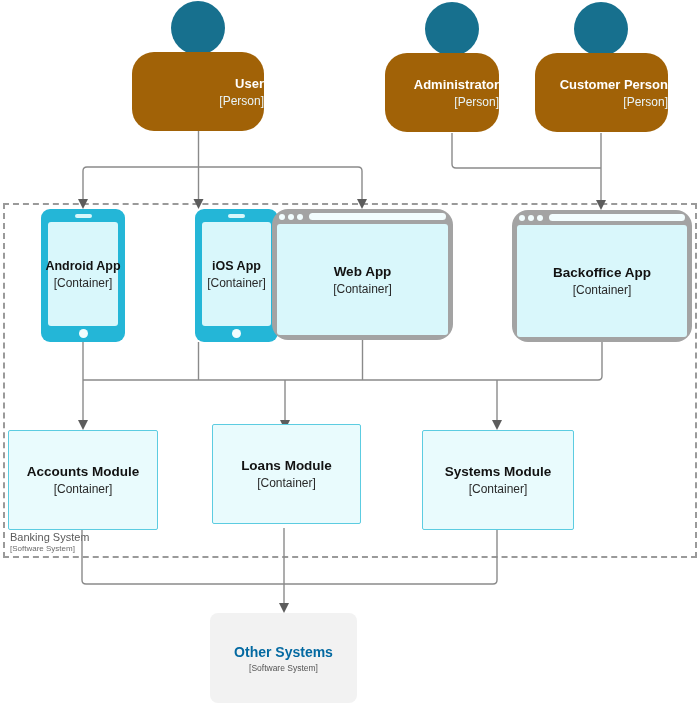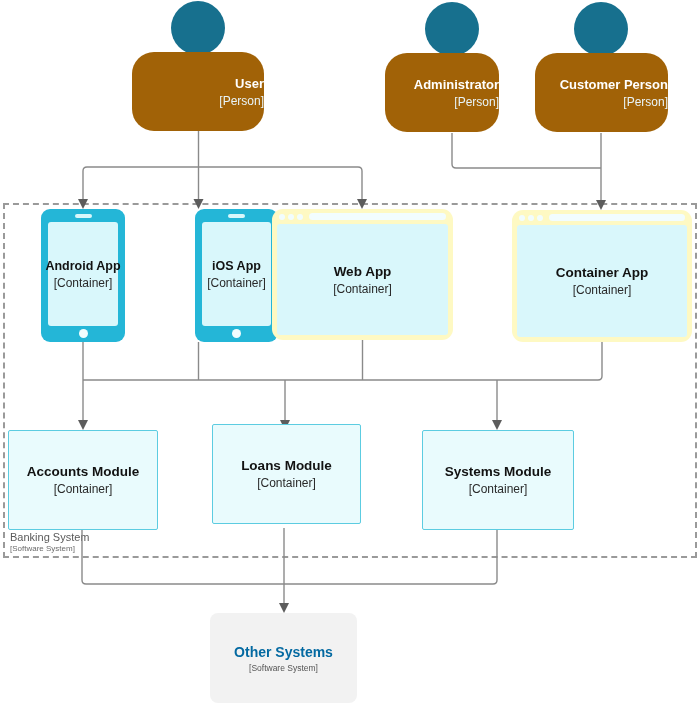--- a/index.html
+++ b/index.html
@@ -78,21 +78,21 @@
     display: flex; flex-direction: column; align-items: center; justify-content: center;
   }
   .phone-screen .node-name { font-size: 12.5px; }
   .phone-home {
     width: 9px; height: 9px; border-radius: 50%;
     background: #f2fdfe; margin-top: 3px;
   }
 
   
   .browser {
-    background: #fef9c3; border-radius: 11px;
+    background: #a3a3a3; border-radius: 16px;
     display: flex; flex-direction: column;
   }
   #node-web        { left: 272px; top: 209px; width: 181px; height: 131px; }
   #node-backoffice { left: 512px; top: 210px; width: 180px; height: 132px; }
   .browser-bar {
     height: 15px; display: flex; align-items: center; padding: 0 7px; gap: 3px;
     flex: none;
   }
   .browser-dot {
     width: 6px; height: 6px; border-radius: 50%; background: #f2fdfe; flex: none;
@@ -214,21 +214,21 @@
   </div>
 
   <div class="browser node" id="node-backoffice">
     <div class="browser-bar">
       <span class="browser-dot"></span>
       <span class="browser-dot"></span>
       <span class="browser-dot"></span>
       <span class="browser-address"></span>
     </div>
     <div class="browser-content">
-      <div class="node-name">Container App</div>
+      <div class="node-name">Backoffice App</div>
       <div class="node-type">[Container]</div>
     </div>
   </div>
 
   <div class="module node" id="node-accounts">
     <div class="node-name">Accounts Module</div>
     <div class="node-type">[Container]</div>
   </div>
 
   <div class="module node" id="node-loans">

